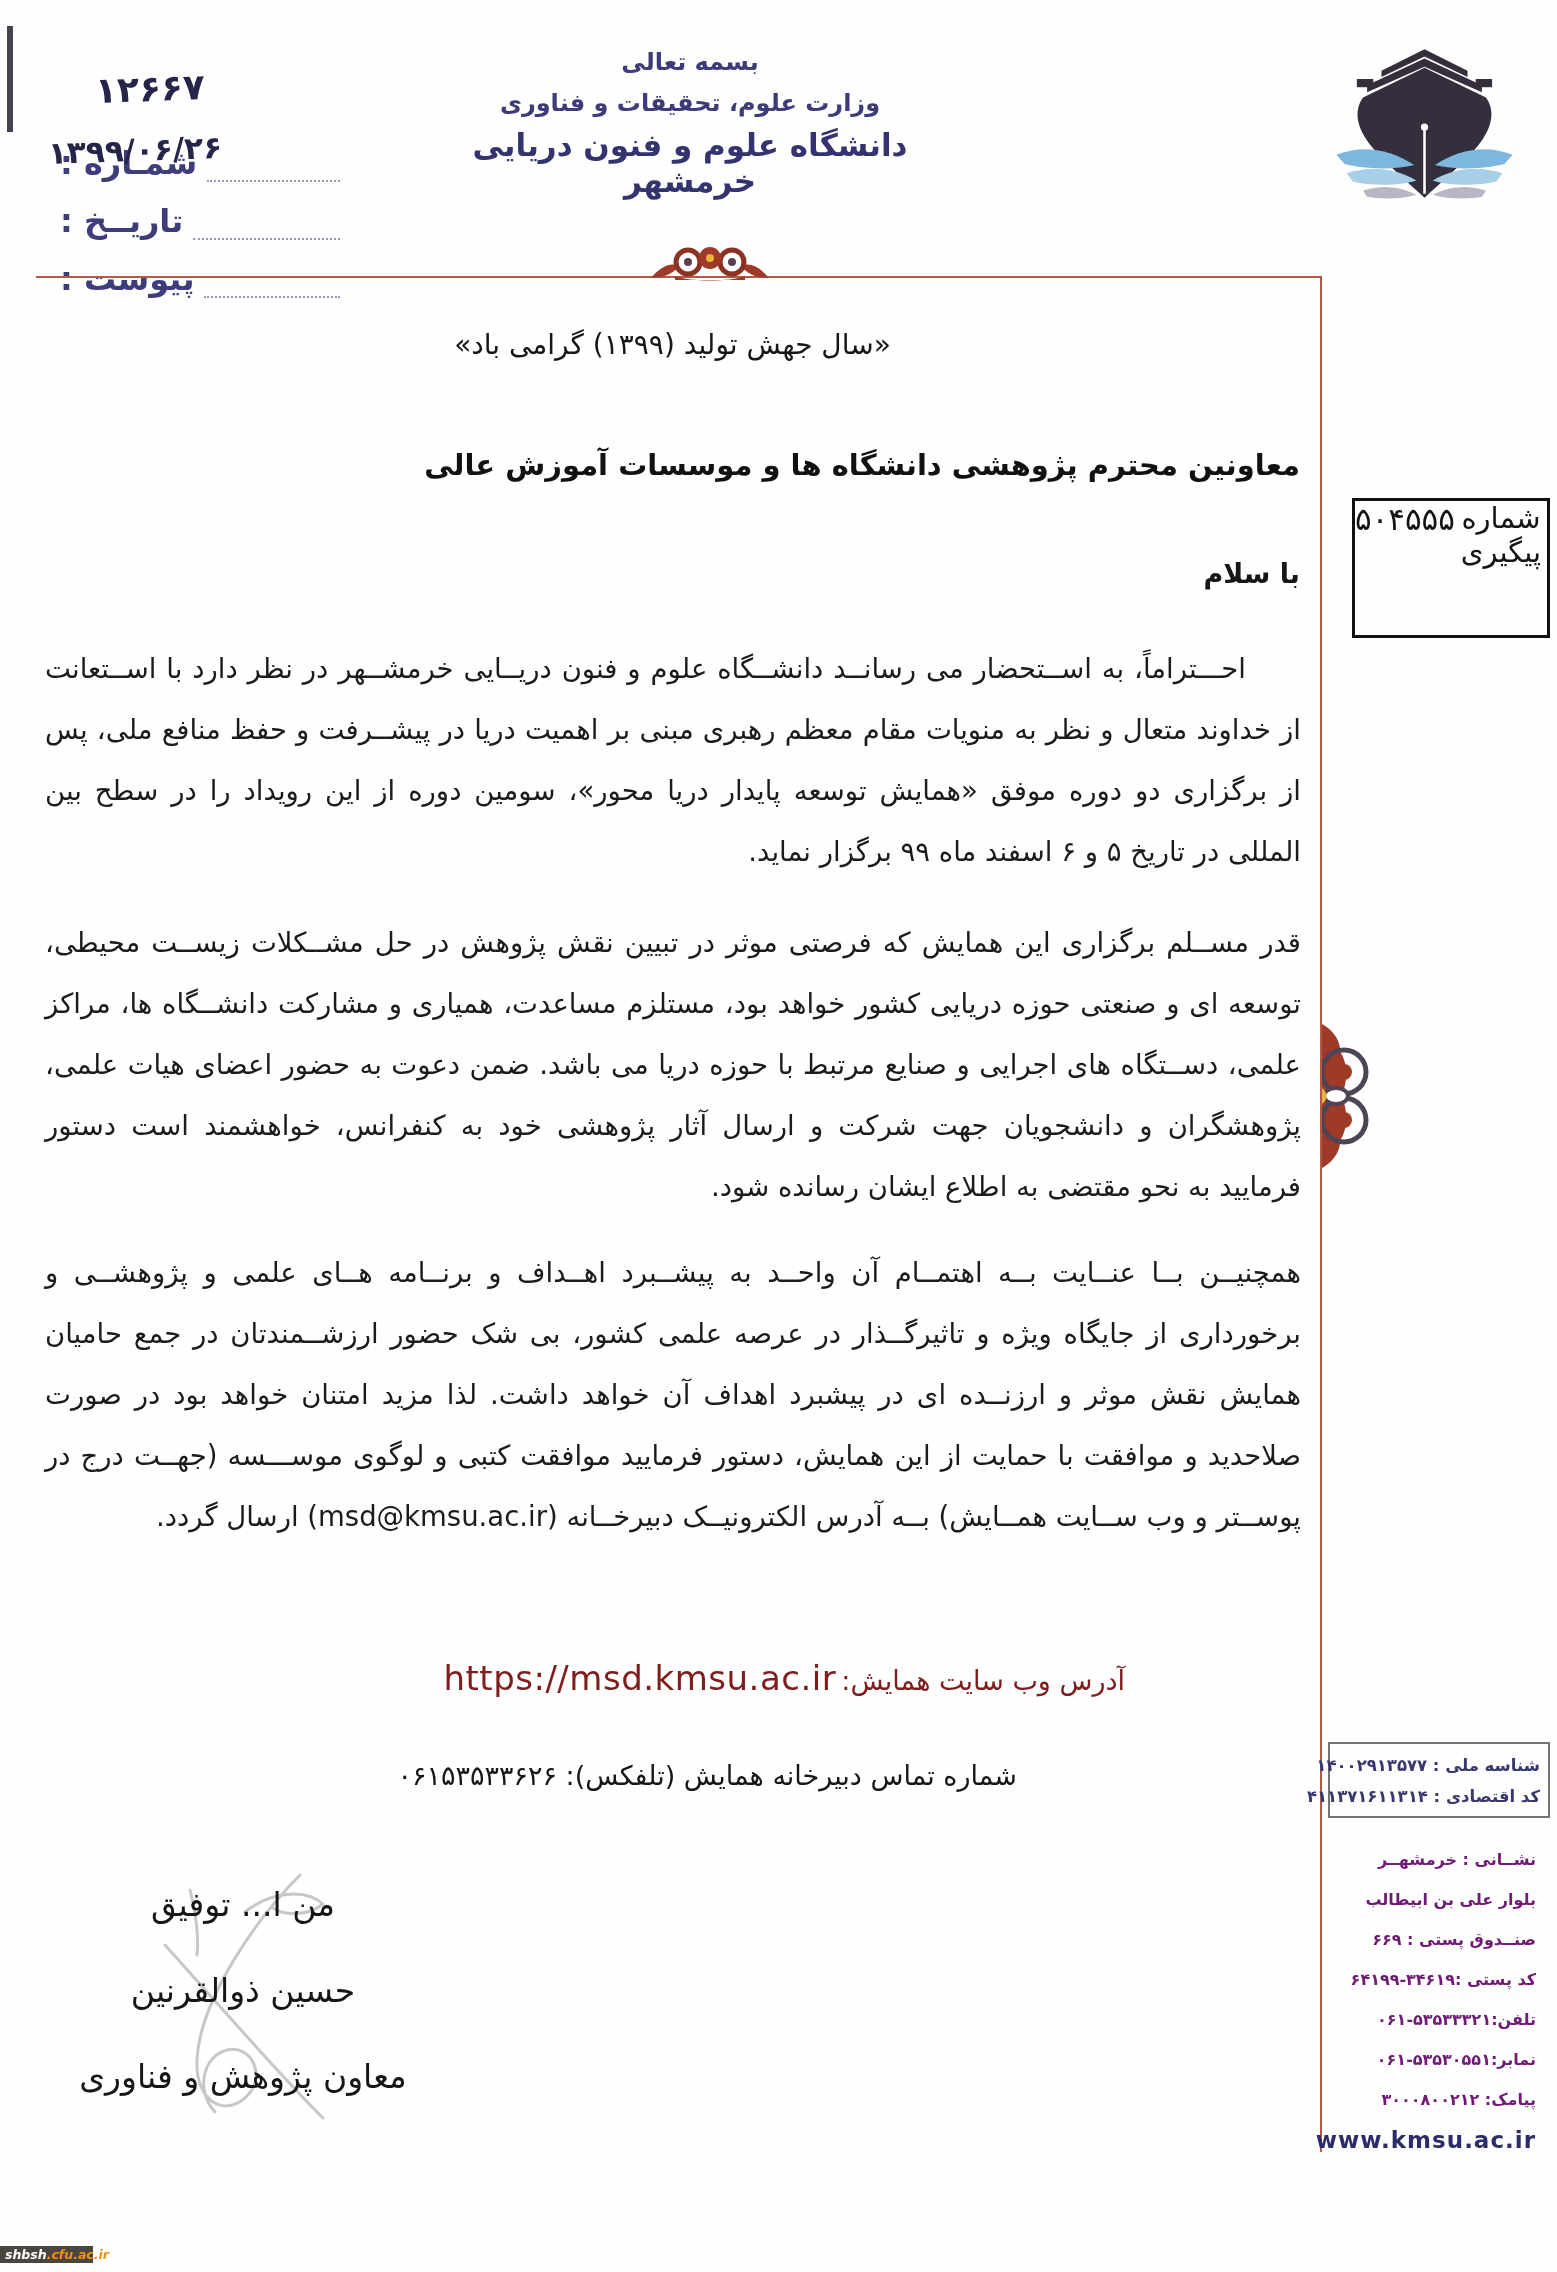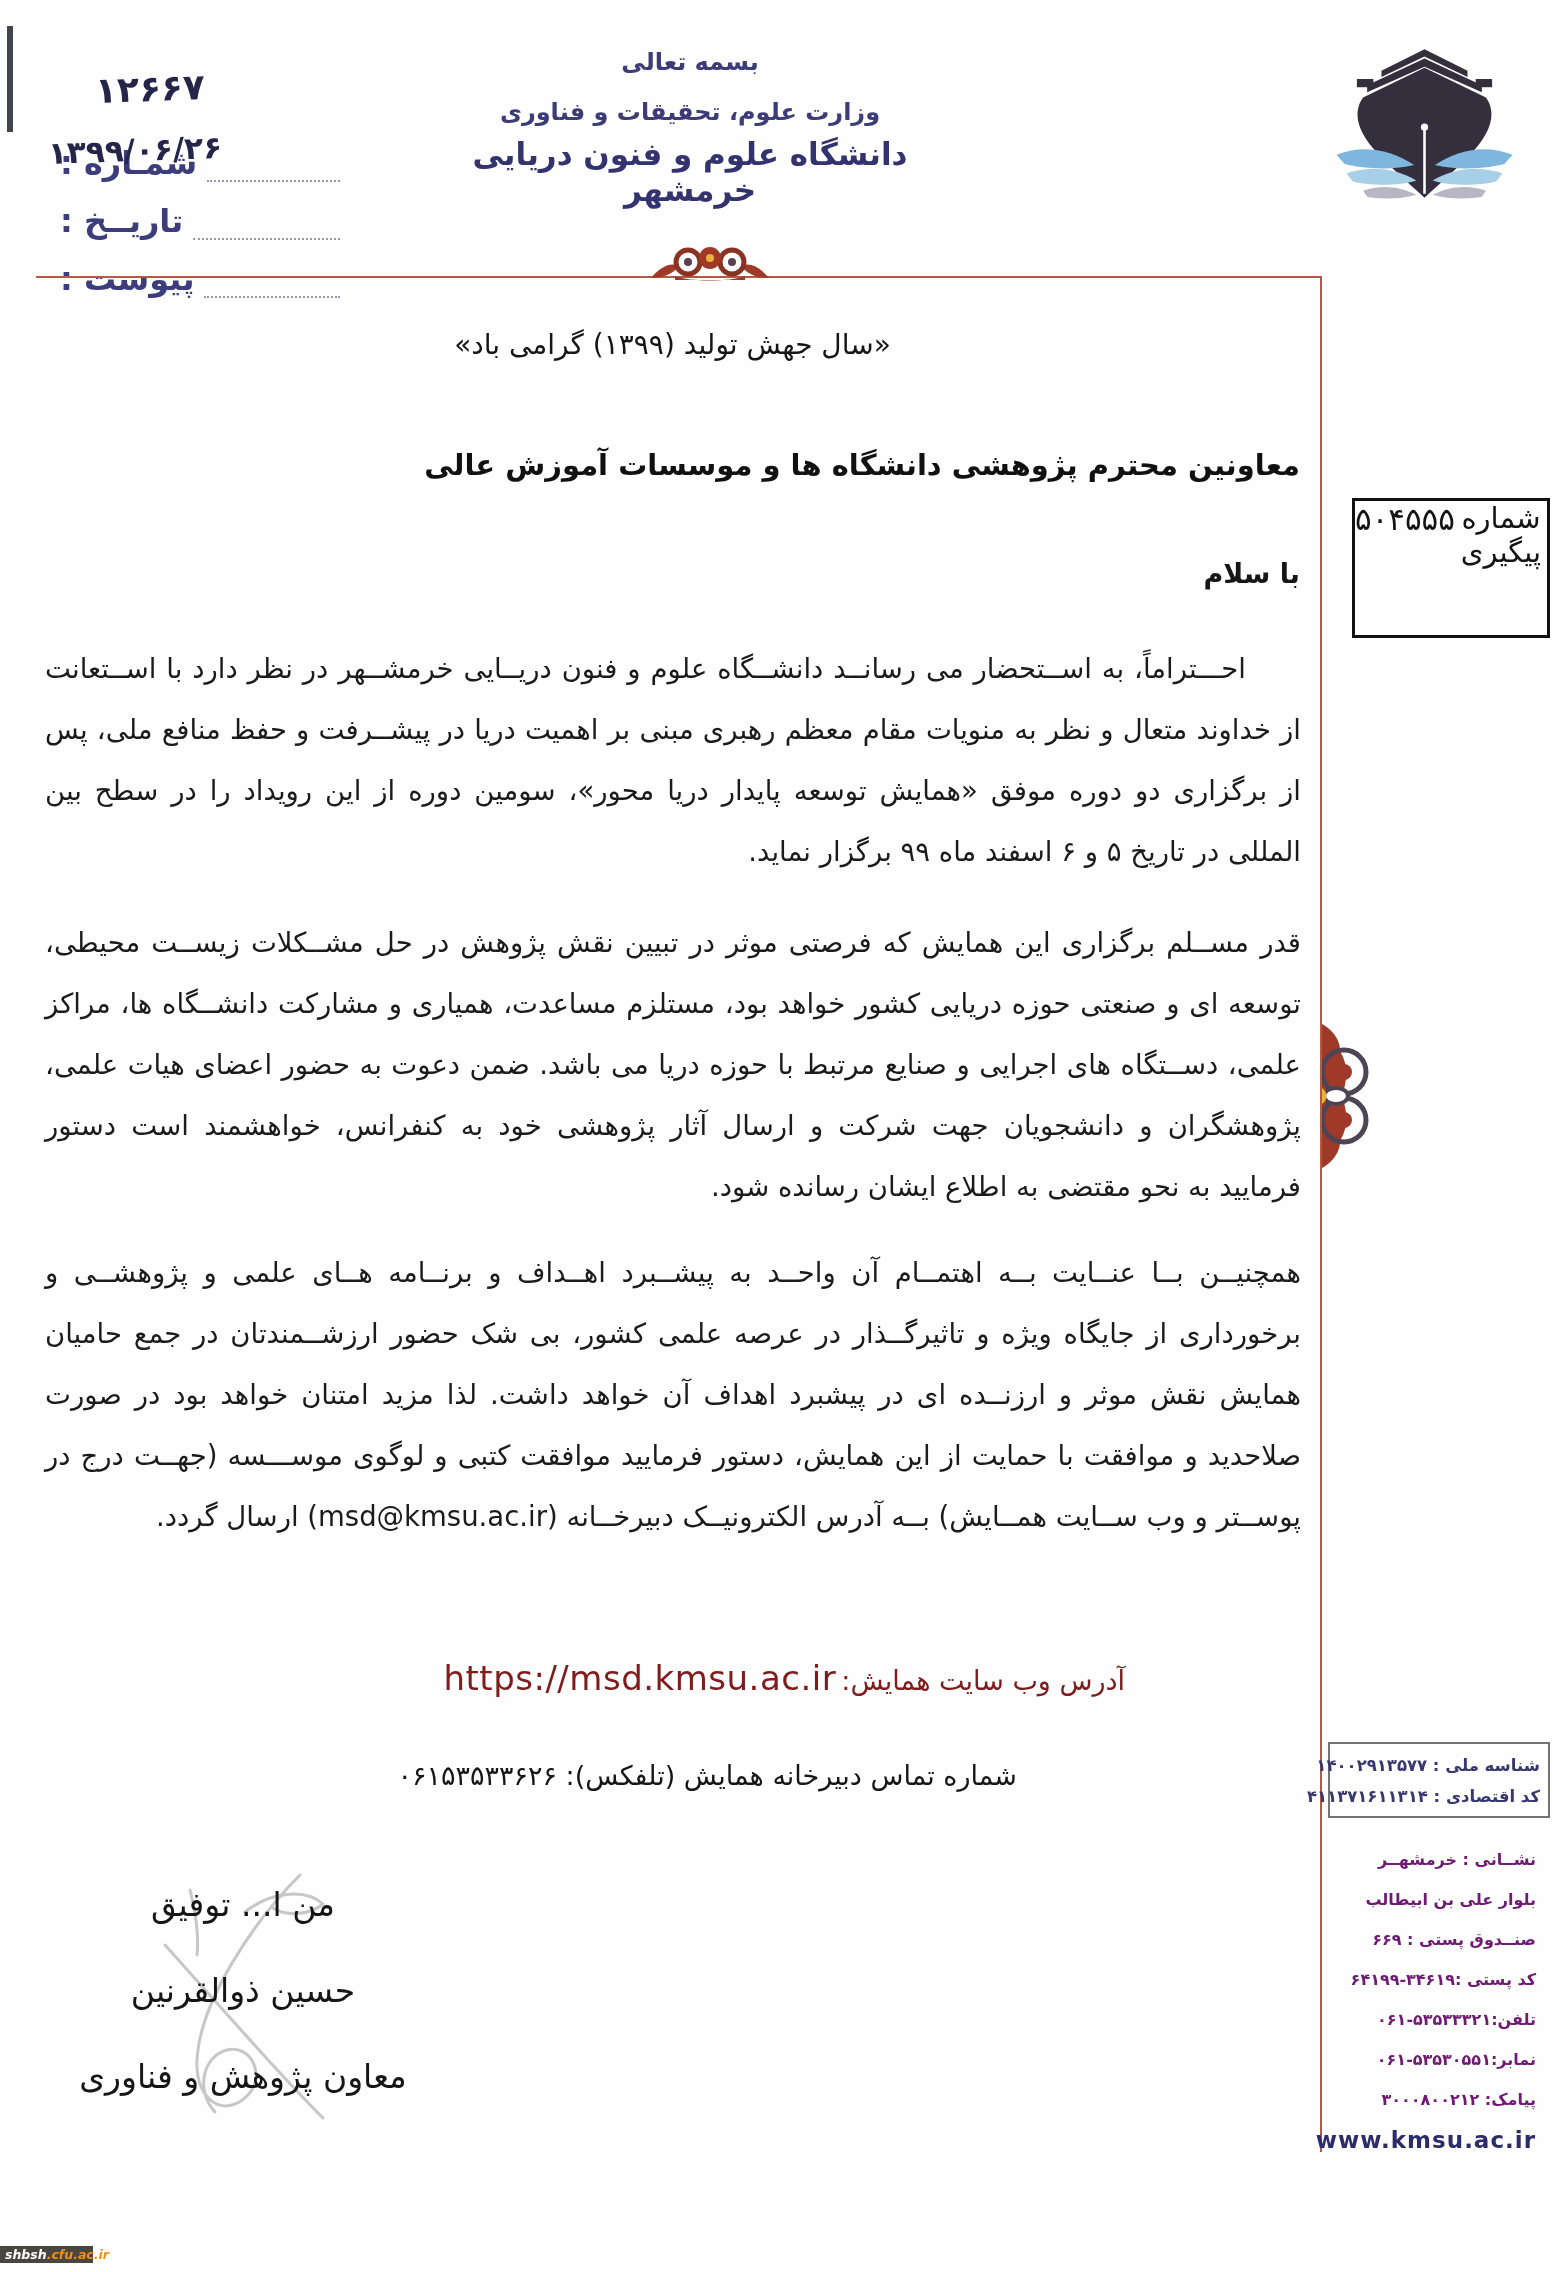--- a/index.html
+++ b/index.html
@@ -8,21 +8,21 @@
     font-family:"DejaVu Sans", sans-serif; overflow:hidden; margin:0 auto;
     direction:rtl;
   }
   
   .ref-row{position:absolute; left:60px; width:280px; display:flex; flex-direction:row-reverse; align-items:flex-end; direction:rtl;}
   .ref-label{color:#3d3d7c; font-size:32px; font-weight:bold; white-space:nowrap; margin-right:6px;margin-top:44px;}
   .ref-dots{flex:1; border-bottom:2px dotted #9797b5; height:26px; margin-left:4px;}
   .hand{position:absolute; color:#25254a; font-weight:bold; transform:rotate(-2deg); letter-spacing:2px;}
   
   .head-center{position:absolute; left:455px; top:48px; width:470px; text-align:center; color:#3c3c79;}
-  .bismillah{font-size:24px; font-weight:bold; margin-bottom:22px;}
+  .bismillah{font-size:24px; font-weight:bold; margin-bottom:13px;}
   .ministry{font-size:24px; font-weight:bold; margin-bottom:10px;}
   .university{font-size:31px; font-weight:bold; color:#33336f;}
   
   .h-rule{position:absolute; left:36px; top:276px; width:1286px; height:2px; background:#b25a43;}
   .v-rule{position:absolute; left:1320px; top:276px; width:2px; height:1876px; background:#b25a43;}
   .top-ornament{position:absolute; left:645px; top:240px;}
   .side-ornament{position:absolute; left:1322px; top:1002px;}
   .logo{position:absolute; left:1322px; top:36px;}
   .edge-mark{position:absolute; left:7px; top:26px; width:6px; height:106px; background:#44444f;}
   

